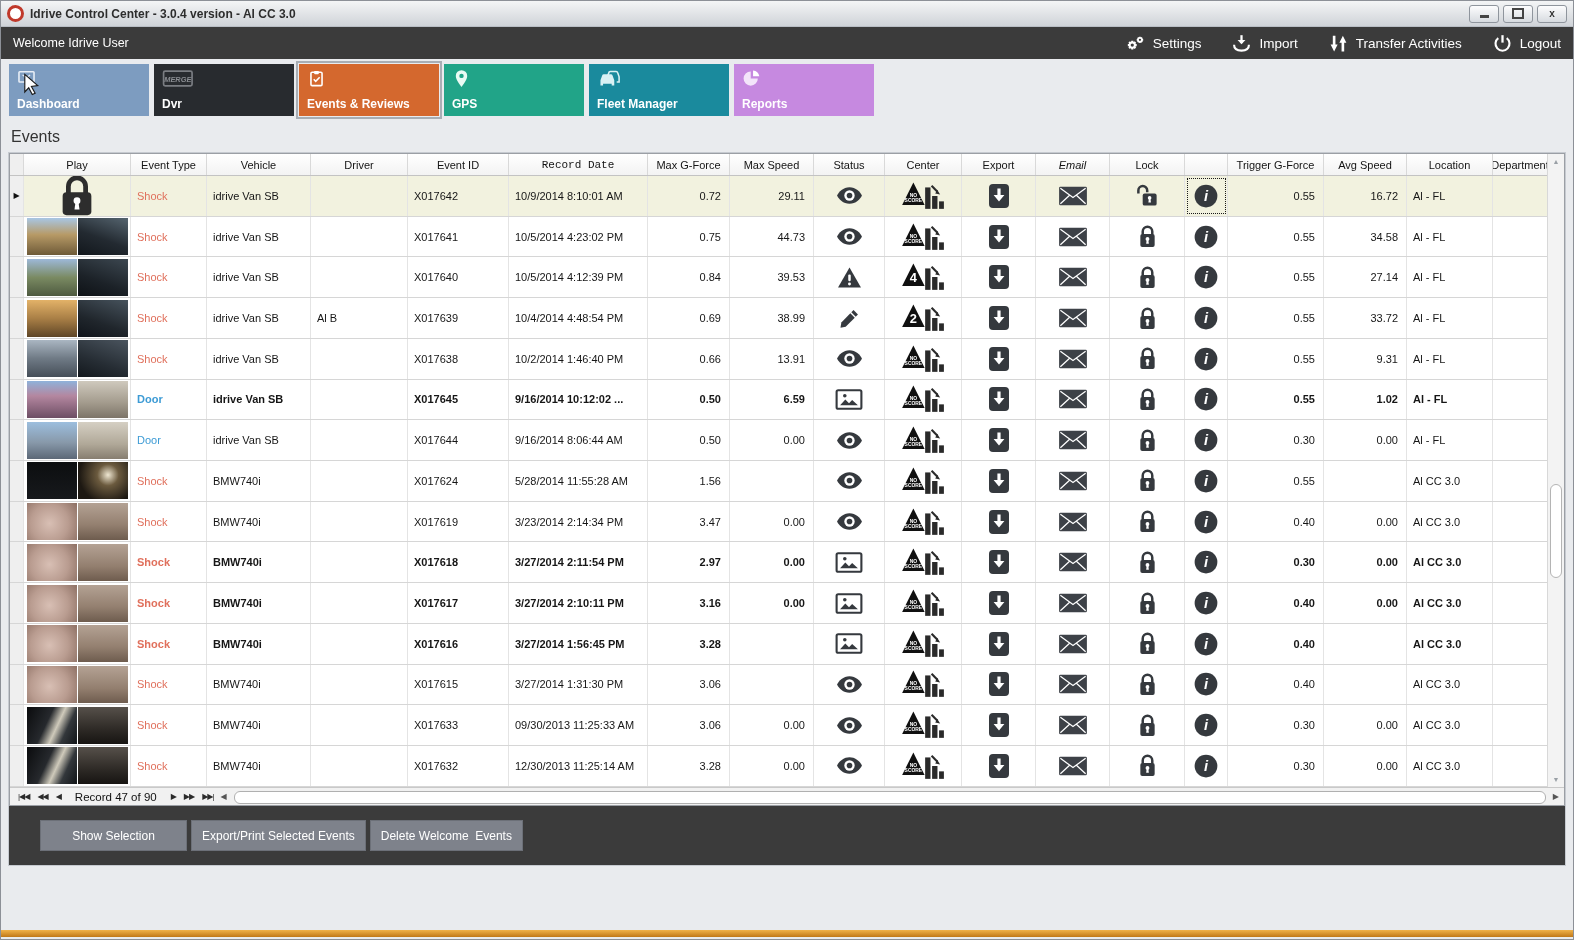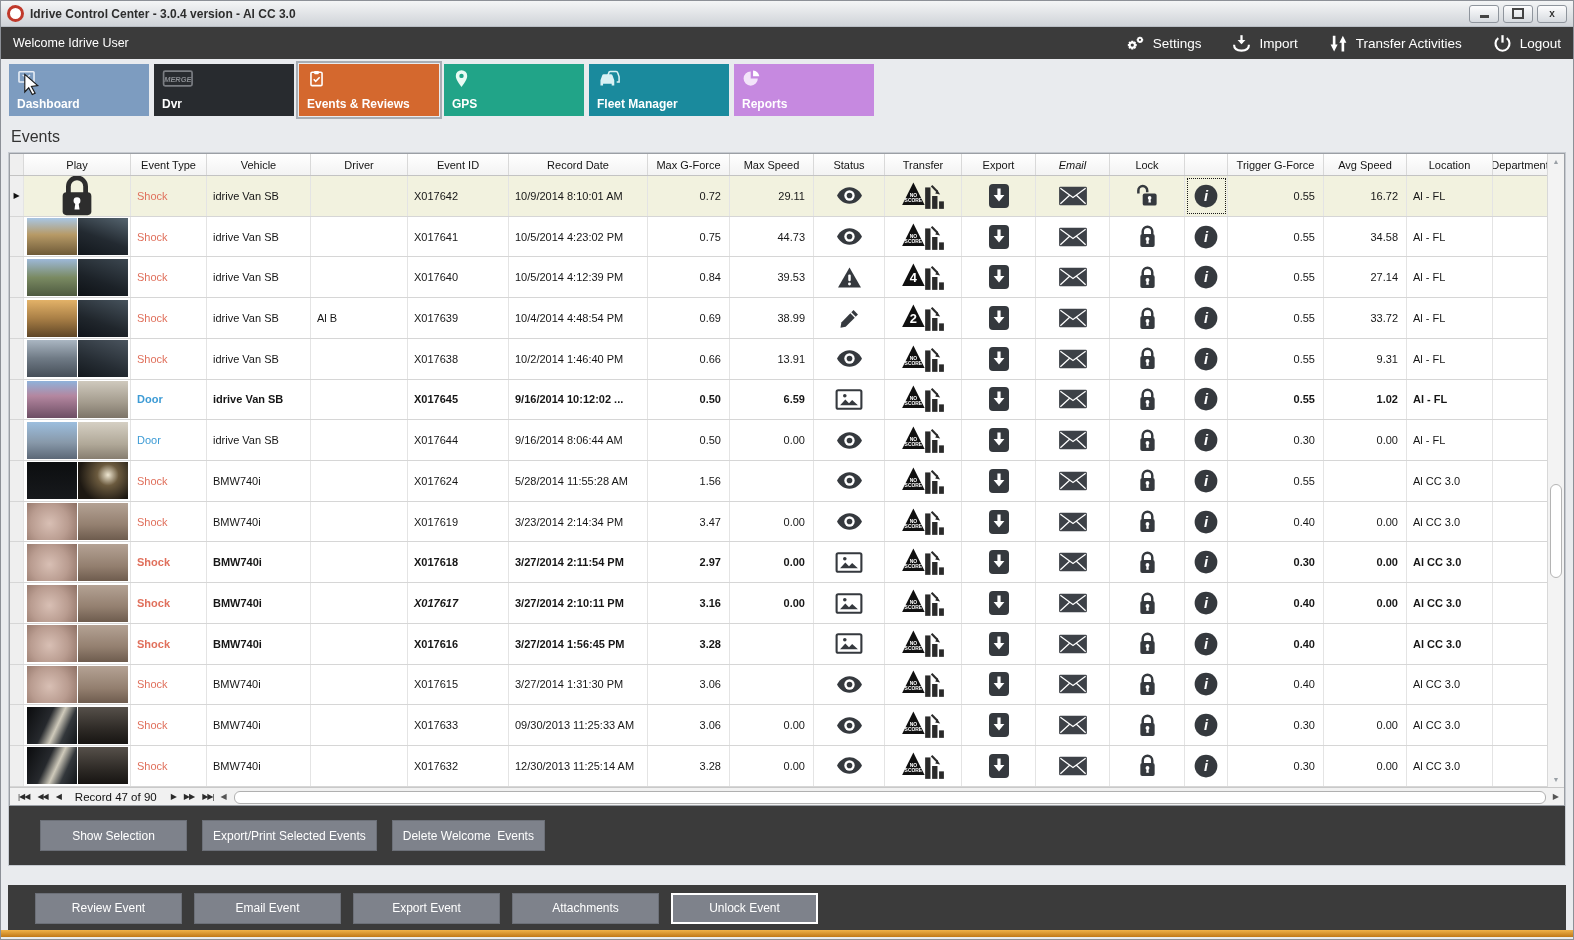--- a/index.html
+++ b/index.html
@@ -59,21 +59,21 @@
   .t-room1{background-image:radial-gradient(circle at 45% 55%,#d8bfb4 0%,#b99c90 55%,#8d7064 100%),linear-gradient(180deg,#b4a294 0%,#937f6f 60%,#6e5c4e 100%);}
   .t-darkroom2{background-image:linear-gradient(115deg,#0a0b0d 0%,#26292d 40%,#cfcabb 58%,#33373b 75%,#121518 100%),linear-gradient(180deg,#56504a 0%,#2e2a26 60%,#171412 100%);}
   
   .pager{height:18px;background:#f1f1f1;border-top:1px solid #c9c9c9;display:flex;align-items:center;font-size:10px;color:#222;box-sizing:border-box;padding-left:4px;}
   .pbtn{padding:0 4px;font-size:8px;color:#2b2b2b;letter-spacing:-1px;cursor:default;}
   .ptext{margin:0 10px;font-size:11.5px;color:#111;}
   .hscroll{flex:1;height:16px;position:relative;margin-right:2px;}
   .harrow{position:absolute;top:3px;font-size:8px;color:#555;}
   .hthumb{position:absolute;left:16px;right:16px;top:2px;height:11px;background:#fff;border:1px solid #b0b0b0;border-radius:6px;}
   
-  .panel1{height:59px;background:#3b3b3b;display:flex;align-items:center;padding-left:31px;gap:15px;}
+  .panel1{height:59px;background:#3b3b3b;display:flex;align-items:center;padding-left:31px;gap:4px;}
   .gbtn{background:#7e828b;color:#fff;font-size:12px;height:31px;min-width:147px;display:flex;align-items:center;justify-content:center;border:1px solid #6c7078;white-space:pre;padding:0 10px;box-sizing:border-box;cursor:default;}
   .panel2{position:absolute;left:7px;width:1558px;top:884px;height:46px;background:#3b3b3b;display:flex;align-items:center;padding-left:27px;gap:12px;box-sizing:border-box;}
   .focusbtn{border:2px solid #fff;}
   .bottom-strip{position:absolute;left:0;right:0;bottom:2px;height:7px;background:linear-gradient(#f0b24a,var(--orange));}
   .gic{display:block;}
   .plock{display:block;}
   svg text{font-family:"Liberation Sans",sans-serif;}
 </style>
 </head>
 <body>
@@ -180,25 +180,25 @@
     <div class="grid">
       <div class="gbody">
         <div class="gmain">
           <div class="hrow">
               <div class="hcell sel-cell" style="width: 14px;"></div>
               <div class="hcell" style="width: 107px;">Play</div>
               <div class="hcell" style="width: 76px;">Event Type</div>
               <div class="hcell" style="width: 104px;">Vehicle</div>
               <div class="hcell" style="width: 97px;">Driver</div>
               <div class="hcell" style="width: 101px;">Event ID</div>
-              <div class="hcell" style="width: 139px;">Record Date</div>
+              <div class="hcell" style="width: 139px; font-family: Liberation Mono, monospace;">Record Date</div>
               <div class="hcell" style="width: 82px;">Max G-Force</div>
               <div class="hcell" style="width: 84px;">Max Speed</div>
               <div class="hcell" style="width: 71px;">Status</div>
-              <div class="hcell" style="width: 77px;">Transfer</div>
+              <div class="hcell" style="width: 77px;">Center</div>
               <div class="hcell" style="width: 74px;">Export</div>
               <div class="hcell" style="width: 74px; font-style: italic;">Email</div>
               <div class="hcell" style="width: 75px;">Lock</div>
               <div class="hcell" style="width: 43px;"></div>
               <div class="hcell" style="width: 96px;">Trigger G-Force</div>
               <div class="hcell" style="width: 83px;">Avg Speed</div>
               <div class="hcell" style="width: 86px;">Location</div>
               <div class="hcell" style="width: 55px;">Department</div>
             </div>
           <div class="grid-rows">
@@ -971,21 +971,21 @@
               <div class="row bold">
                 <div class="cell sel-cell" style="width: 14px;"></div>
                 <div class="cell c-center" style="width: 107px;">
                   <div class="thumb t-room1"></div>
                 </div>
                 <div class="cell" style="width: 76px;">
                   <span class="etype shock">Shock</span>
                 </div>
                 <div class="cell" style="width: 104px;">BMW740i</div>
                 <div class="cell" style="width: 97px;"></div>
-                <div class="cell" style="width: 101px; font-style: italic;">X017617</div>
+                <div class="cell" style="width: 101px;">X017617</div>
                 <div class="cell" style="width: 139px;">3/27/2014 2:10:11 PM</div>
                 <div class="cell c-right" style="width: 82px;">3.16</div>
                 <div class="cell c-right" style="width: 84px;">0.00</div>
                 <div class="cell c-center" style="width: 71px;">
                   <span>
                     <svg class="gic" width="28" height="21" viewBox="0 0 26 20">
                       <rect x="1.2" y="1.2" width="23.6" height="17.6" rx="1.5" fill="none" stroke="#35393e" stroke-width="2"></rect>
                       <path d="M4.5 15.5l5-5.5 3.5 3.5 3-3 5.5 5z" fill="#35393e"></path>
                       <circle cx="9" cy="6.5" r="1.7" fill="#35393e"></circle>
                     </svg>
@@ -1371,22 +1371,15 @@
         </div>
       </div>
     </div>
     <div class="panel1">
         <div class="gbtn">Show Selection</div>
         <div class="gbtn">Export/Print Selected Events</div>
         <div class="gbtn">Delete Welcome  Events</div>
       </div>
   </div>
 
-  <div class="panel2">
-      <div class="gbtn">Review Event</div>
-      <div class="gbtn">Email Event</div>
-      <div class="gbtn">Export Event</div>
-      <div class="gbtn">Attachments</div>
-      <div class="gbtn focusbtn">Unlock Event</div>
-    </div>
 
   <div class="bottom-strip"></div>
 </div>
 
 </body></html>

